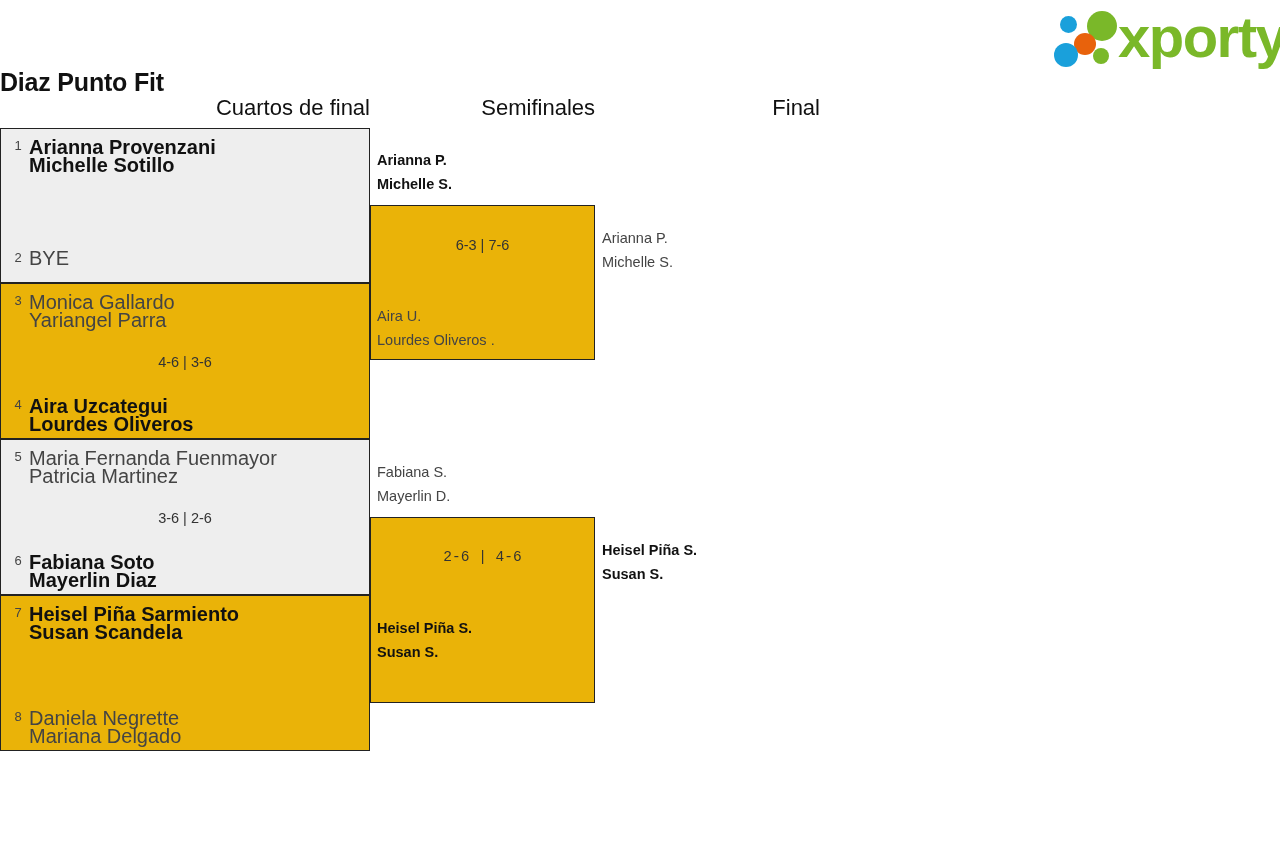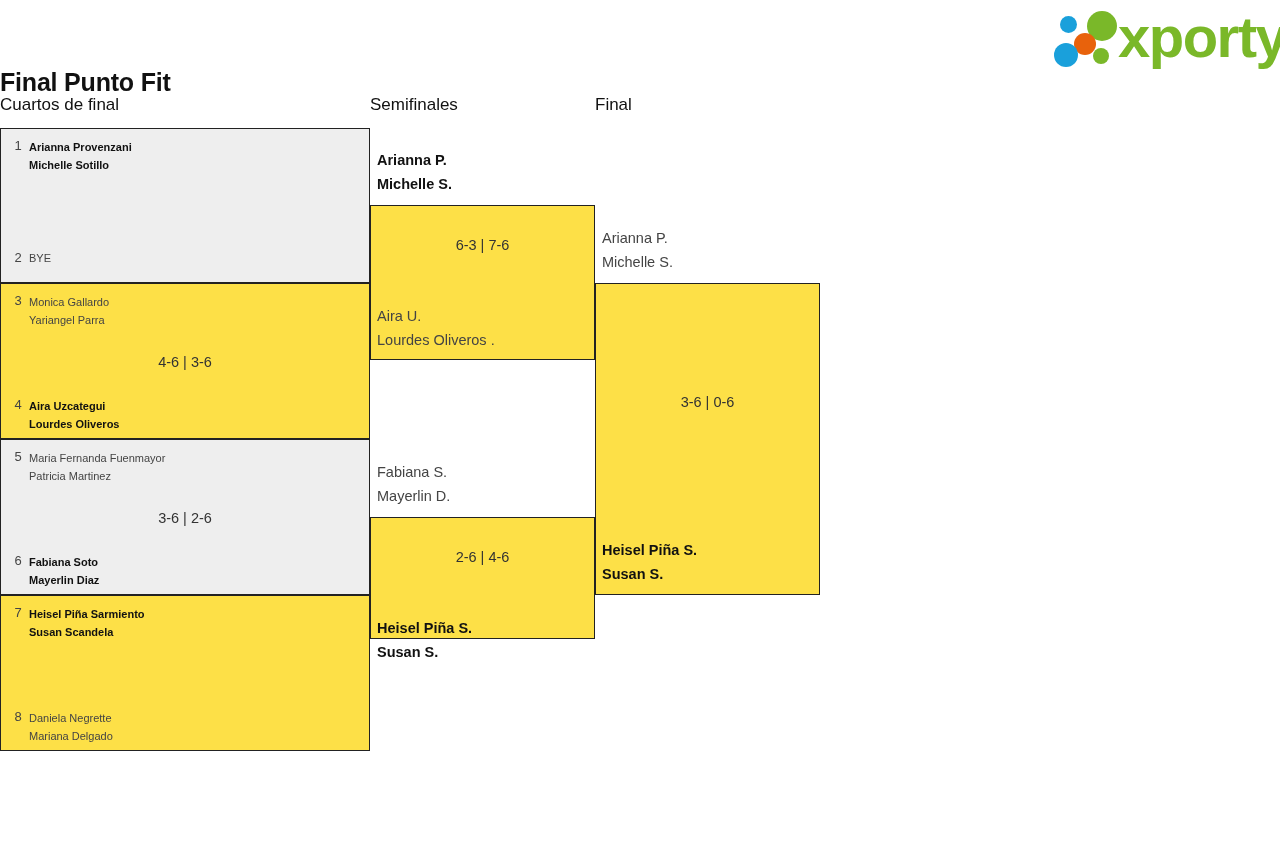--- a/index.html
+++ b/index.html
@@ -44,58 +44,58 @@
     font-size: 58px; font-weight: 700;
     color: #7ab829;
     letter-spacing: -1.5px;
     line-height: 58px;
   }
 
   
   .round-header {
     position: absolute;
     top: 95px;
-    font-size: 17px;
+    font-size: 22px;
     font-weight: 400;
     color: #111111;
-    text-align: left;
+    text-align: right;
   }
   .rh-qf  { left: 0px;   width: 370px; }
   .rh-sf  { left: 370px; width: 225px; }
   .rh-f   { left: 595px; width: 225px; }
 
   
   .bracket { position: absolute; left: 0; top: 0; width: 1280px; height: 850px; }
 
   
   .mbox {
     position: absolute;
     border: 1px solid #222222;
-    background: #fde047;
+    background: #eab308;
   }
   .mbox.shaded { background: #eeeeee; }
 
   
   .slot {
     position: absolute;
     left: 0; width: 100%;
     display: flex;
     align-items: flex-start;
     padding-left: 6px;
   }
   .seed {
     width: 22px;
     flex: 0 0 22px;
     font-size: 13px;
     color: #444444;
     text-align: center;
     line-height: 36px;
   }
   .names {
-    font-size: 11px;
+    font-size: 20px;
     line-height: 18px;
     color: #444444;
     white-space: pre-line;
     padding-top: 1px;
   }
   .names.winner { color: #111111; font-weight: 700; }
   .names.single { line-height: 36px; padding-top: 0; }
 
   .score {
     position: absolute;
@@ -114,21 +114,21 @@
     white-space: pre-line;
   }
   .label.winner { color: #111111; font-weight: 700; }
 </style>
 </head>
 <body>
 
 <div id="root">
 
   <div class="page-title">
-    <span class="title-line">Final Punto Fit</span>
+    <span class="title-line">Diaz Punto Fit</span>
     <span class="title-line">Fase final. 7ª Femenina</span>
   </div>
 
   <div class="logo">
     <div class="logo-dots">
       <span class="dot dot-blue-sm"></span>
       <span class="dot dot-green-lg"></span>
       <span class="dot dot-orange"></span>
       <span class="dot dot-blue-lg"></span>
       <span class="dot dot-green-sm"></span>
@@ -202,31 +202,28 @@
     <div class="mbox" style="left:370px; top:205px; width:225px; height:155px;">
       <div class="score" style="top:31px;">6-3 | 7-6</div>
     </div>
 
     <div class="label" style="left:377px; top:304px;">Aira U.
 Lourdes Oliveros .</div>
 
     <div class="label" style="left:377px; top:460px;">Fabiana S.
 Mayerlin D.</div>
 
-    <div class="mbox" style="left:370px; top:517px; width:225px; height:122px;">
+    <div class="mbox" style="left:370px; top:517px; width:225px; height:186px;font-family:Liberation Mono, monospace;">
       <div class="score" style="top:31px;">2-6 | 4-6</div>
     </div>
 
     <div class="label winner" style="left:377px; top:616px;">Heisel Piña S.
 Susan S.</div>
 
     <div class="label" style="left:602px; top:226px;">Arianna P.
 Michelle S.</div>
 
-    <div class="mbox" style="left:595px; top:283px; width:225px; height:312px;">
-      <div class="score" style="top:110px;">3-6 | 0-6</div>
-    </div>
 
     <div class="label winner" style="left:602px; top:538px;">Heisel Piña S.
 Susan S.</div>
 
   </div>
 </div>
 
 </body></html>

